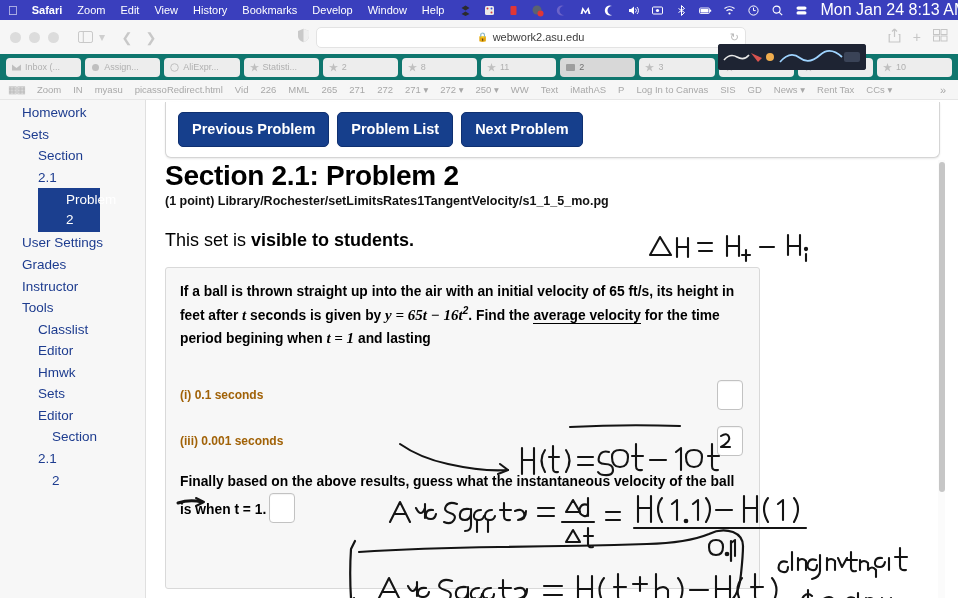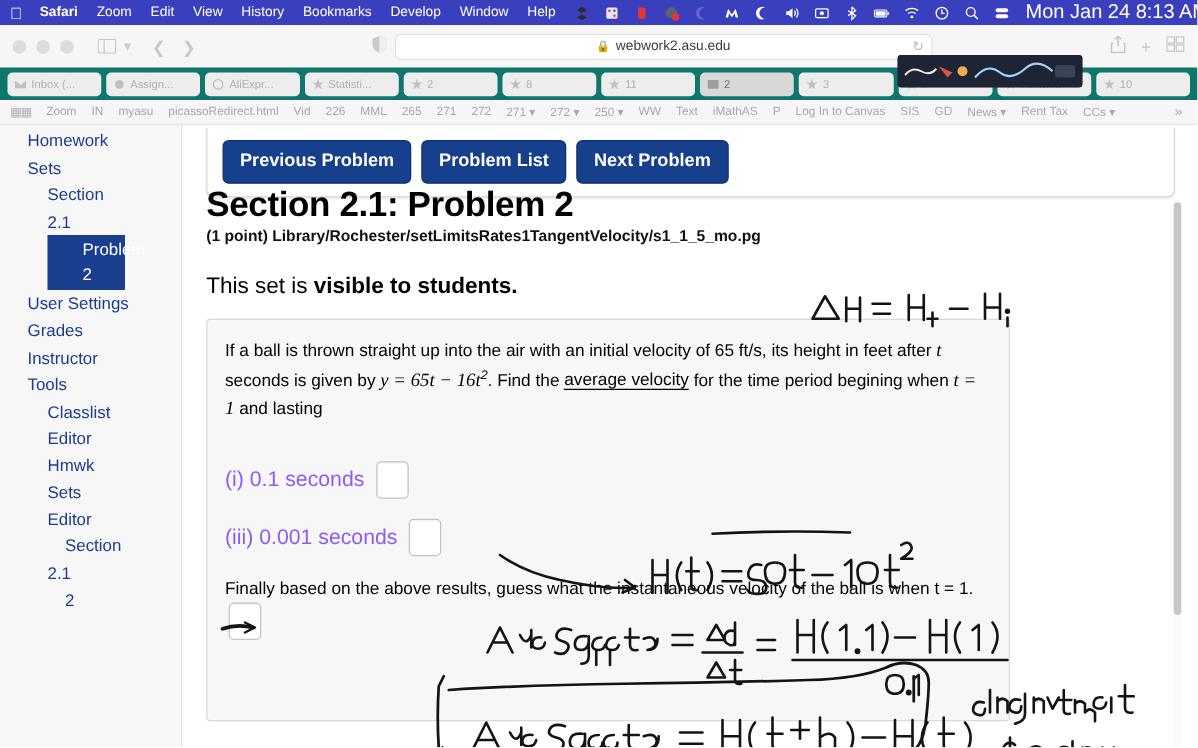--- a/index.html
+++ b/index.html
@@ -171,49 +171,50 @@
     background: #163f8c;
     color: #ffffff;
     font-size: 14.5px;
     font-weight: bold;
     padding: 8px 13px 9px;
     border-radius: 5px;
     border: 1px solid #0f3070;
     white-space: nowrap;
   }
 
-  .content { position: absolute; left: 19px; top: 44px; width: 781px; }
+  .content { position: absolute; left: 19px; top: 56px; width: 781px; }
   h1.title {
     font-size: 28px; font-weight: bold; color: #000;
     letter-spacing: -0.3px;
     margin: 4px 0 2px 0;
   }
   .libpath { font-size: 12.5px; font-weight: bold; color: #111; margin-bottom: 22px; }
   .visnote { font-size: 18px; color: #000; margin-bottom: 16px; }
   .visnote b { font-weight: bold; }
 
   .problem-box {
     border: 1px solid #d9d9d9;
     background: #f7f7f7;
     border-radius: 3px;
     padding: 14px 16px 6px 14px;
-    width: 643px;
+    width: 595px;
     min-height: 322px;
     position: relative;
+    font-weight: bold;
   }
   .ptext { font-size: 13.8px; color: #000; line-height: 1.52; }
   .ptext .mathi { font-family: "Liberation Serif", serif; font-style: italic; font-size: 15px; }
   .uline { border-bottom: 1px solid #000; }
   sup.ex { font-size: 10px; vertical-align: super; font-style: italic; }
 
   .opts { margin-top: 22px; }
   .opt {
     display: flex; align-items: center;
     height: 46px;
-    font-size: 17px; color: #8b5cf6;
+    font-size: 12px; color: #a16207; justify-content: space-between;
   }
   .opt .lbl { margin-right: 9px; white-space: nowrap; }
   .ansbox {
     width: 26px; height: 30px;
     background: #ffffff;
     border: 1px solid #c2c2c2;
     border-radius: 4px;
     box-shadow: inset 0 1px 1px rgba(0,0,0,.05);
   }
   .finalp { margin-top: 6px; font-size: 13.8px; line-height: 1.7; }

